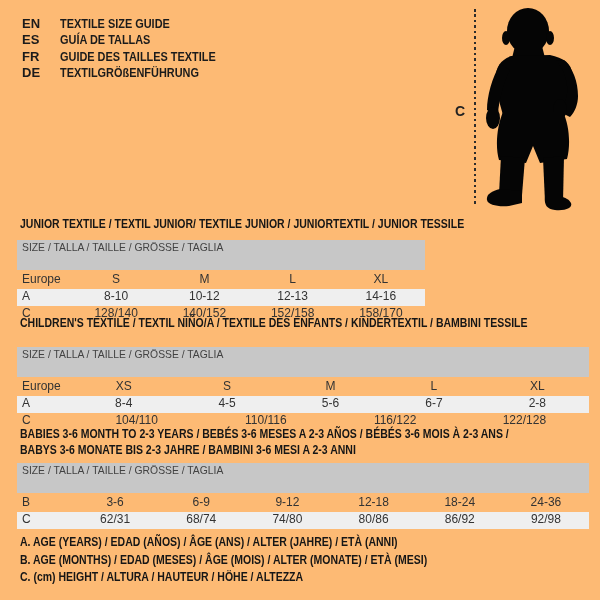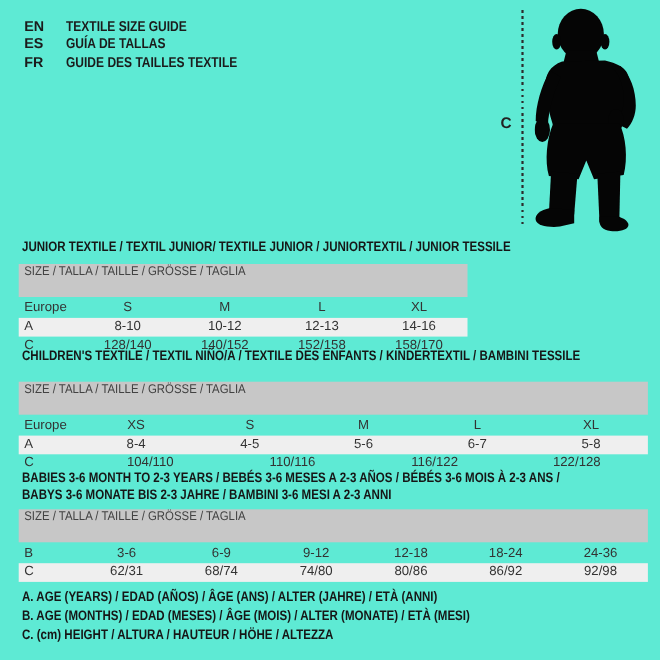--- a/index.html
+++ b/index.html
@@ -1,16 +1,16 @@
 <!DOCTYPE html>
 <html><head>
 <meta charset="utf-8">
 <style>
   html,body{margin:0;padding:0;background:#fff;}
-  .page{position:relative;width:600px;height:600px;background:#5eead4;overflow:hidden;
+  .page{position:relative;width:600px;height:600px;background:#fdba74;overflow:hidden;
         font-family:"Liberation Sans","DejaVu Sans",sans-serif;color:#1b1b1b;}
   .cond{display:inline-block;transform:scaleX(.84);transform-origin:0 50%;white-space:nowrap;}
   .condb{display:inline-block;transform:scaleX(.9);transform-origin:0 50%;white-space:nowrap;}
 
   
   .lang-block{position:absolute;left:22px;top:15px;}
   .lang-row{display:flex;height:16.5px;align-items:center;font-weight:700;font-size:13px;color:#1b1b1b;}
   .lang-code{width:38px;flex:0 0 38px;}
 
   
@@ -44,20 +44,24 @@
         <span class="lang-code">EN</span>
         <span class="cond">TEXTILE SIZE GUIDE</span>
       </div>
       <div class="lang-row">
         <span class="lang-code">ES</span>
         <span class="cond">GUÍA DE TALLAS</span>
       </div>
       <div class="lang-row">
         <span class="lang-code">FR</span>
         <span class="cond">GUIDE DES TAILLES TEXTILE</span>
+      </div>
+      <div class="lang-row">
+        <span class="lang-code">DE</span>
+        <span class="cond">TEXTILGRÖßENFÜHRUNG</span>
       </div>
     </div>
 
   <span class="c-label">C</span>
   <div class="dotted"></div>
 
   <svg class="baby-svg" width="102" height="207" viewBox="0 0 102 207" aria-hidden="true">
     <g fill="#050505">
       <ellipse cx="42" cy="27" rx="21" ry="23"></ellipse>
       <ellipse cx="20" cy="34" rx="4" ry="7"></ellipse>
@@ -116,21 +120,21 @@
           <span class="val">M</span>
           <span class="val">L</span>
           <span class="val">XL</span>
         </div>
         <div class="trow alt">
           <span class="lbl">A</span>
           <span class="val">8-4</span>
           <span class="val">4-5</span>
           <span class="val">5-6</span>
           <span class="val">6-7</span>
-          <span class="val">5-8</span>
+          <span class="val">2-8</span>
         </div>
         <div class="trow">
           <span class="lbl">C</span>
           <span class="val">104/110</span>
           <span class="val">110/116</span>
           <span class="val">116/122</span>
           <span class="val">122/128</span>
         </div>
       </div>
       <div class="tbl-title" style="top: 426px;">

